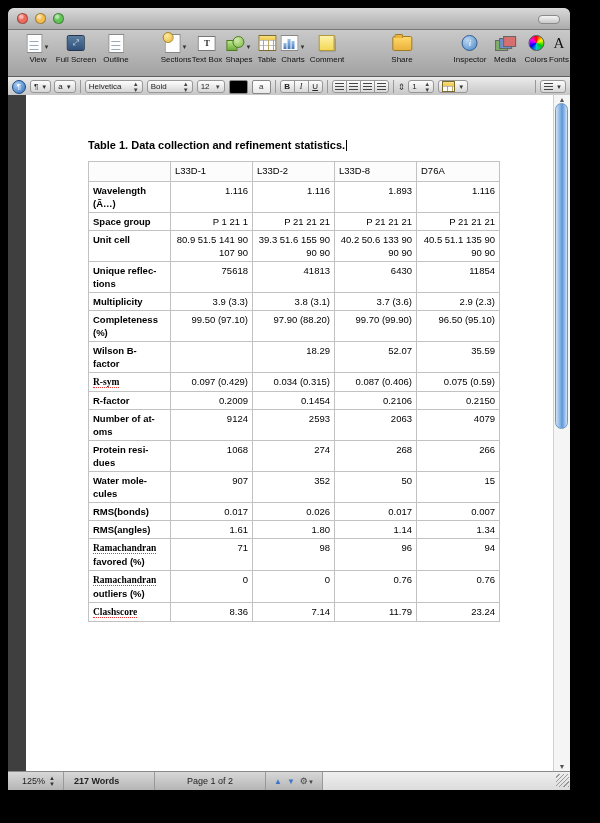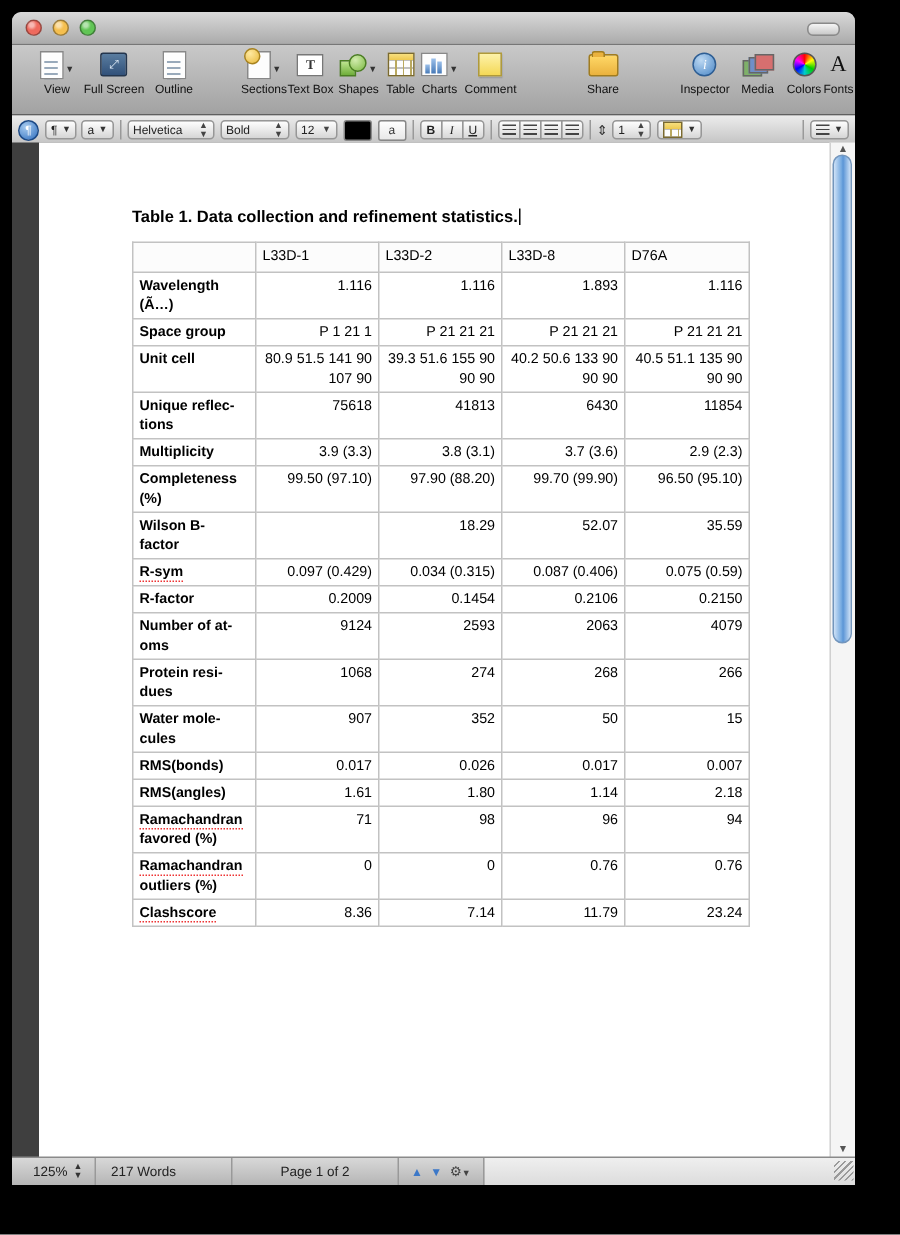--- a/index.html
+++ b/index.html
@@ -89,35 +89,35 @@
   .page{position:absolute;left:18px;top:0;right:0;bottom:0;background:#fff;}
   .doc-title{position:absolute;left:62px;top:44px;font-size:11px;font-weight:bold;color:#000;}
   .caret{display:inline-block;width:1px;height:11px;background:#000;vertical-align:-2px;margin-left:1px;}
   table.stats{position:absolute;left:62px;top:66px;border-collapse:collapse;table-layout:fixed;
         font-size:9.5px;line-height:13px;color:#000;}
   table.stats td,table.stats th{border:1px solid #c2c2c2;padding:2px 4px;vertical-align:top;
         overflow:hidden;box-sizing:border-box;}
   table.stats th{font-weight:normal;text-align:left;height:20px;background:#fcfcfc;}
   td.rlabel{font-weight:bold;text-align:left;}
   td.num{text-align:right;}
-  .sq{border-bottom:1px dotted #e33;}
+  .sq{border-bottom:1px dotted #e33;font-family:Liberation Serif, serif;}
   
   .vscroll{position:absolute;top:0;right:0;width:16px;bottom:0;background:#f5f5f5;
            border-left:1px solid #d0d0d0;}
   .vs-arrow{position:absolute;left:0;width:100%;text-align:center;font-size:7px;color:#555;line-height:9px;}
   .vs-thumb{position:absolute;left:1px;width:13px;top:8px;height:326px;border-radius:7px;
            background:linear-gradient(to right,#cfe2f7,#74a9e0 45%,#5b95d6 55%,#cfe2f7);
            border:1px solid #7396bd;box-sizing:border-box;}
   
   .statusbar{position:absolute;left:0;right:0;bottom:0;height:18px;
              background:linear-gradient(#d8d8d8,#b5b5b5);border-top:1px solid #8a8a8a;
              display:flex;align-items:center;font-size:9px;color:#222;}
   .sb-sep{width:1px;height:18px;background:#999;}
   .sb-zoom{display:flex;align-items:center;gap:4px;padding:0 8px 0 14px;}
-  .sb-words{padding:0 10px;width:70px;}
+  .sb-words{padding:0 10px;width:70px;font-weight:bold;}
   .sb-page{padding:0 10px;width:90px;text-align:center;}
   .sb-nav{display:flex;align-items:center;gap:5px;padding:0 8px;}
   .tri{font-size:8px;color:#3c78c8;}
   .gear{font-size:9px;color:#444;}
   .hscroll{flex:1;height:100%;background:linear-gradient(#efefef,#dcdcdc);border-left:1px solid #999;position:relative;}
   .grip{position:absolute;right:1px;top:2px;width:13px;height:13px;
         background:repeating-linear-gradient(135deg,#0000 0 2px,#9a9a9a 2px 3px);}
   .stp{font-size:6px;color:#333;line-height:6px;}
 </style>
 </head>
@@ -417,21 +417,21 @@
               <td class="num">0.017</td>
               <td class="num">0.026</td>
               <td class="num">0.017</td>
               <td class="num">0.007</td>
             </tr>
             <tr>
               <td class="rlabel"><span>RMS(angles)</span></td>
               <td class="num">1.61</td>
               <td class="num">1.80</td>
               <td class="num">1.14</td>
-              <td class="num">2.18</td>
+              <td class="num">1.34</td>
             </tr>
             <tr>
               <td class="rlabel"><span class="sq">Ramachandran</span><br><span>favored (%)</span></td>
               <td class="num">71</td>
               <td class="num">98</td>
               <td class="num">96</td>
               <td class="num">94</td>
             </tr>
             <tr>
               <td class="rlabel"><span class="sq">Ramachandran</span><br><span>outliers (%)</span></td>

